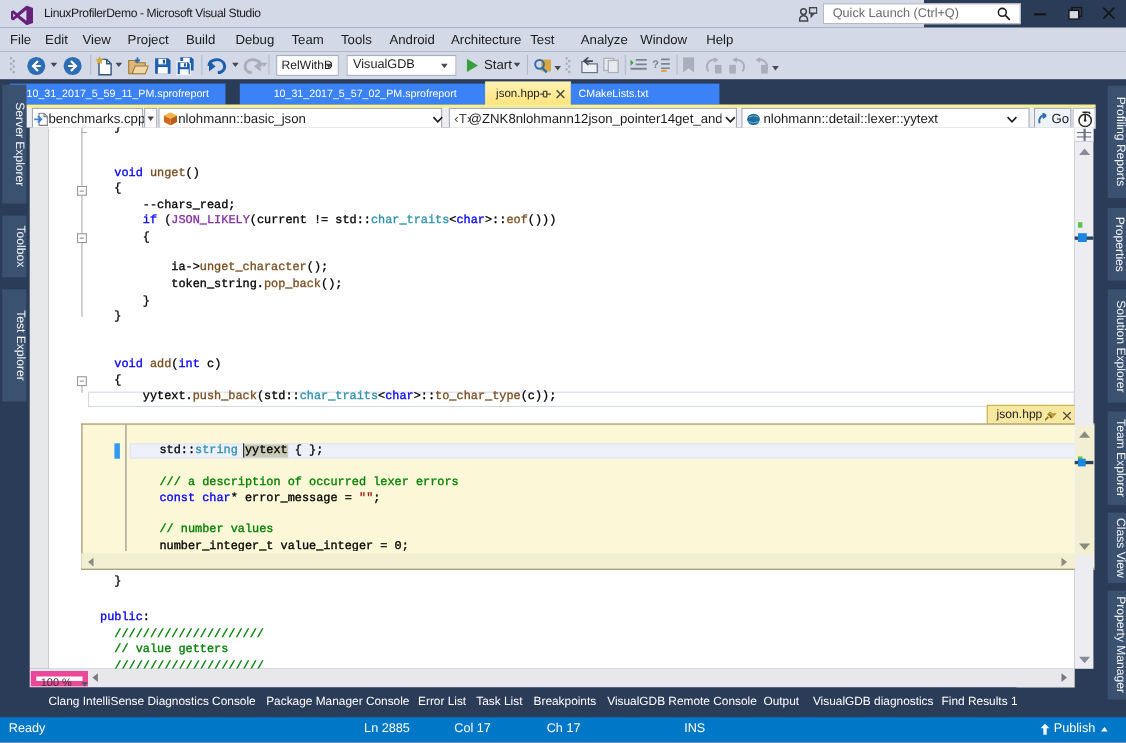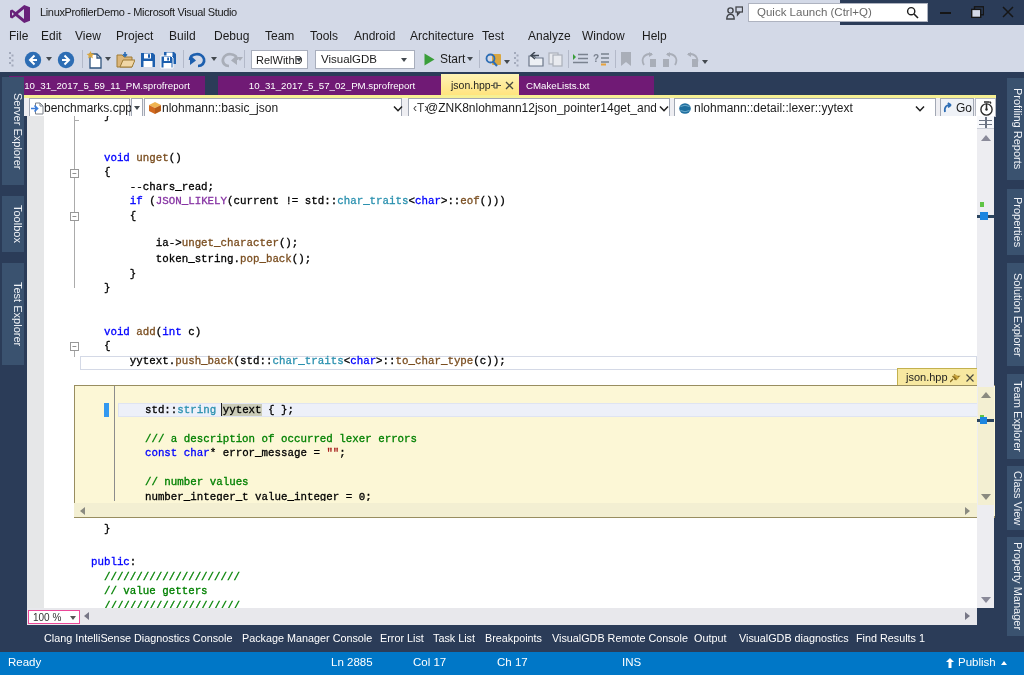--- a/index.html
+++ b/index.html
@@ -8,21 +8,21 @@
 .a{position:absolute}
 
 #title{left:0;top:0;width:840px;height:25px;background:#D3D9E7}
 #menu{left:0;top:25px;width:1024px;height:22px;background:#D3D9E7}
 #menu span{position:absolute;top:4px;font-size:12px;color:#1b1b1b}
 #toolbar{left:0;top:47px;width:1024px;height:25px;background:#D3D9E7}
 .tsep{position:absolute;top:3px;width:1px;height:18px;background:#B3B9C9}
 .caret{position:absolute;width:0;height:0;border-left:3.5px solid transparent;border-right:3.5px solid transparent;border-top:4px solid #43494f}
 .combo{position:absolute;background:#fff;border:1px solid #A8AEBC;font-size:11.5px;color:#1b1b1b}
 
-.dtab{position:absolute;top:76px;height:18.5px;background:#701a75;color:#fff;font-size:9.7px;line-height:19px;text-align:center;white-space:nowrap}
+.dtab{position:absolute;top:76px;height:18.5px;background:#3b82f6;color:#fff;font-size:9.7px;line-height:19px;text-align:center;white-space:nowrap}
 
 #navbar{left:24px;top:96px;width:970px;height:20px;background:#EEEEF2}
 .nav{position:absolute;top:97.5px;height:19px;line-height:19px;background:#fff;border:1px solid #A2A8B4;font-size:12px;color:#1b1b1b;white-space:nowrap}
 
 #gutter{left:27px;top:116px;width:17px;height:492px;background:#E6E7E8}
 #code{left:44px;top:116px;width:933px;height:492px;background:#fff;overflow:hidden}
 .ln{position:absolute;left:34px;white-space:pre;font-family:"Liberation Mono",monospace;font-size:10.8px;line-height:14.5px;color:#000;-webkit-text-stroke:0.3px currentColor}
 .c{color:#008000}.k{color:#0000ff}.t{color:#2B91AF}.f{color:#7A4E20}.m{color:#8633A3}.s{color:#A31515}
 .fold{position:absolute;width:9px;height:9px;background:#fff;border:1px solid #989898;color:#434343;font-size:8px;line-height:7px;text-align:center}
 
@@ -354,21 +354,21 @@
   <div class="a" style="left:2.5px;top:96px;width:8px;height:8px;background:#1C86E0"></div>
   <div class="arr" style="left:3.5px;top:481px;border-left:5px solid transparent;border-right:5px solid transparent;border-top:6px solid #8A8A99"></div>
   <div class="a" style="left:0.5px;top:270.5px;width:16.5px;height:118.5px;background:#F3EFD2"></div>
   <div class="arr" style="left:3.5px;top:276px;border-left:5px solid transparent;border-right:5px solid transparent;border-bottom:6px solid #8A8A80"></div>
   <div class="a" style="left:2.5px;top:299px;width:4.5px;height:4px;background:#5FC445"></div>
   <div class="a" style="left:0;top:303px;width:17px;height:2.8px;background:#2B4560"></div>
   <div class="a" style="left:2.5px;top:300.5px;width:7px;height:7px;background:#1C86E0"></div>
   <div class="arr" style="left:3.5px;top:378px;border-left:5px solid transparent;border-right:5px solid transparent;border-top:6px solid #8A8A80"></div>
 </div>
 <div class="a" id="hsbrow">
-  <div class="a" style="left:1px;top:1.5px;width:52px;height:14px;background:#fff;border:1px solid #ec4899;font-size:10px;color:#333">
+  <div class="a" style="left:1px;top:1.5px;width:52px;height:14px;background:#fff;border:5px solid #ec4899;font-size:10px;color:#333">
       <span class="a" style="left:4px;top:1px">100 %</span>
       <div class="caret" style="left:41px;top:5px;border-top-color:#555"></div>
     </div>
   <div class="arr" style="left:57px;top:4px;border-top:4.5px solid transparent;border-bottom:4.5px solid transparent;border-right:5px solid #777786"></div>
   <div class="arr" style="left:938px;top:4px;border-top:4.5px solid transparent;border-bottom:4.5px solid transparent;border-left:5px solid #777786"></div>
   </div>
 <div class="a" style="left:74px;top:503px;width:903px;height:14px;background:#F3EFD2">
   <div class="arr" style="left:6px;top:4px;border-top:4px solid transparent;border-bottom:4px solid transparent;border-right:5px solid #8A8A80"></div>
   <div class="arr" style="left:891px;top:4px;border-top:4px solid transparent;border-bottom:4px solid transparent;border-left:5px solid #8A8A80"></div>
 </div>

